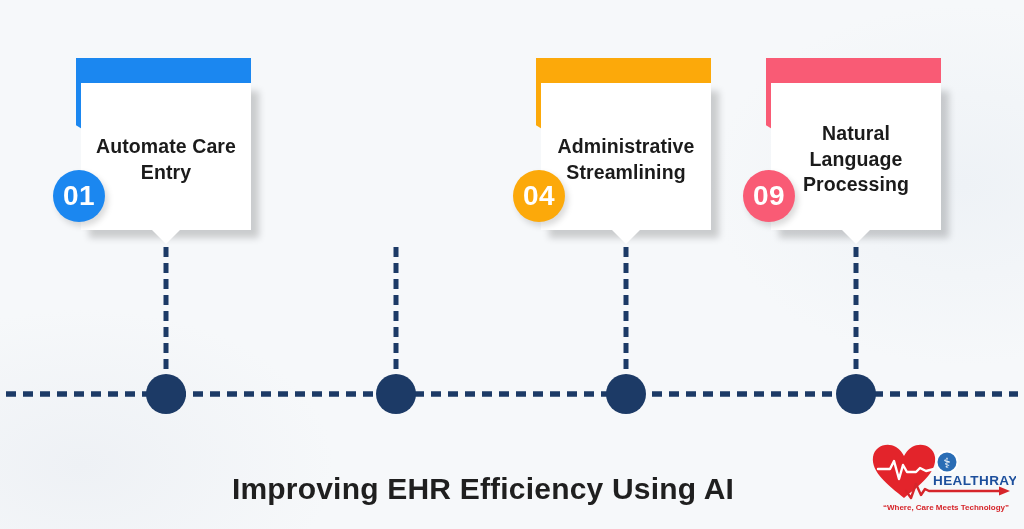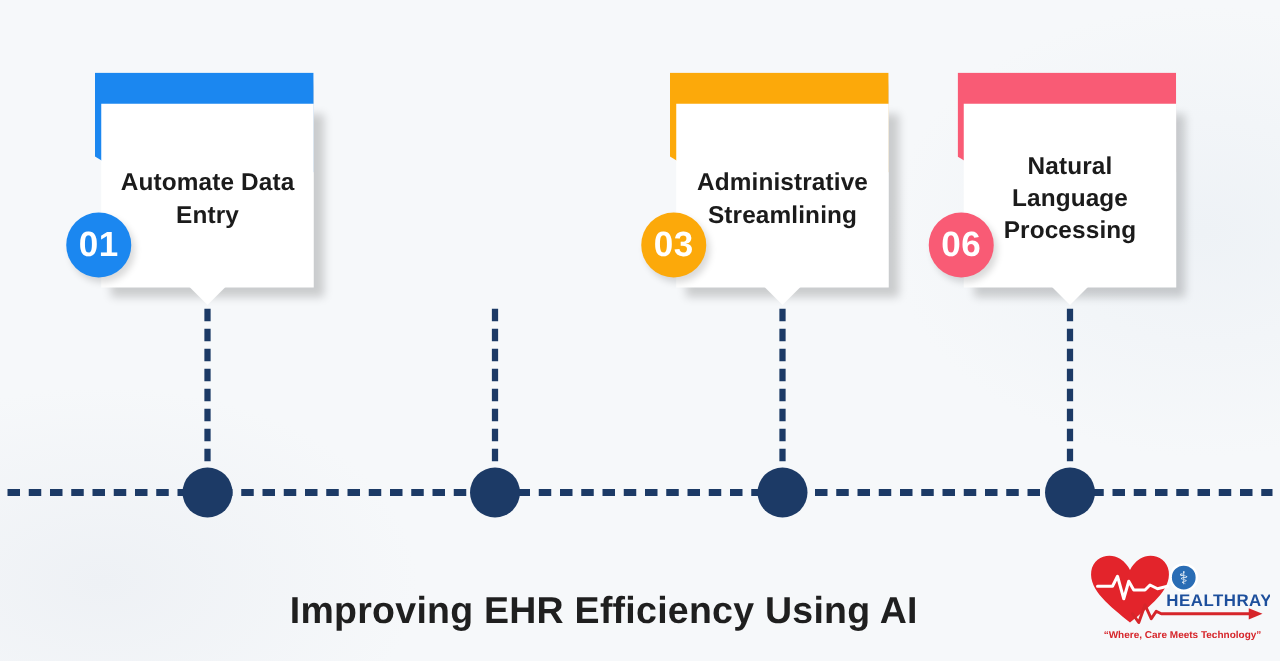--- a/index.html
+++ b/index.html
@@ -80,43 +80,43 @@
     <line x1="856" y1="247" x2="856" y2="372" stroke-width="5" stroke-dasharray="10 6" stroke="#1c3a66"></line>
     <circle cx="166" cy="394" r="20" fill="#1c3a66"></circle>
     <circle cx="396" cy="394" r="20" fill="#1c3a66"></circle>
     <circle cx="626" cy="394" r="20" fill="#1c3a66"></circle>
     <circle cx="856" cy="394" r="20" fill="#1c3a66"></circle>
   </svg>
 
   <div class="card" id="card-1">
     <div class="accent" style="background-color: rgb(27, 135, 240);"></div>
     <div class="panel">
-      <div class="label">Automate Data Entry</div>
+      <div class="label">Automate Care Entry</div>
     </div>
     <div class="pointer"></div>
     <div class="badge" style="background-color: rgb(27, 135, 240);">01</div>
   </div>
 
 
   <div class="card" id="card-3">
     <div class="accent" style="background-color: rgb(252, 169, 10);"></div>
     <div class="panel">
       <div class="label">Administrative Streamlining</div>
     </div>
     <div class="pointer"></div>
-    <div class="badge" style="background-color: rgb(252, 169, 10);">03</div>
+    <div class="badge" style="background-color: rgb(252, 169, 10);">04</div>
   </div>
 
   <div class="card" id="card-4">
     <div class="accent" style="background-color: rgb(249, 91, 117);"></div>
     <div class="panel">
       <div class="label">Natural Language Processing</div>
     </div>
     <div class="pointer"></div>
-    <div class="badge" style="background-color: rgb(249, 91, 117);">06</div>
+    <div class="badge" style="background-color: rgb(249, 91, 117);">09</div>
   </div>
 
   <div id="main-title">Improving EHR Efficiency Using AI</div>
 
   <svg id="logo" viewBox="0 0 150 78">
 
     <path d="M38 57 C 22 44 5 31 7 16 C 8.5 5 21 0.5 30 6 C 34 8.5 36.5 12 38 15
              C 39.5 12 42 8.5 46 6 C 55 0.5 67.5 5 69 16 C 71 31 54 44 38 57 Z" fill="#e3242b"></path>
 
     <polyline points="12,28 24,28 28,20 33,38 37,24 41,31 50,31 54,27 60,30 68,28" fill="none" stroke="#ffffff" stroke-width="2.4" stroke-linejoin="round" stroke-linecap="round"></polyline>

